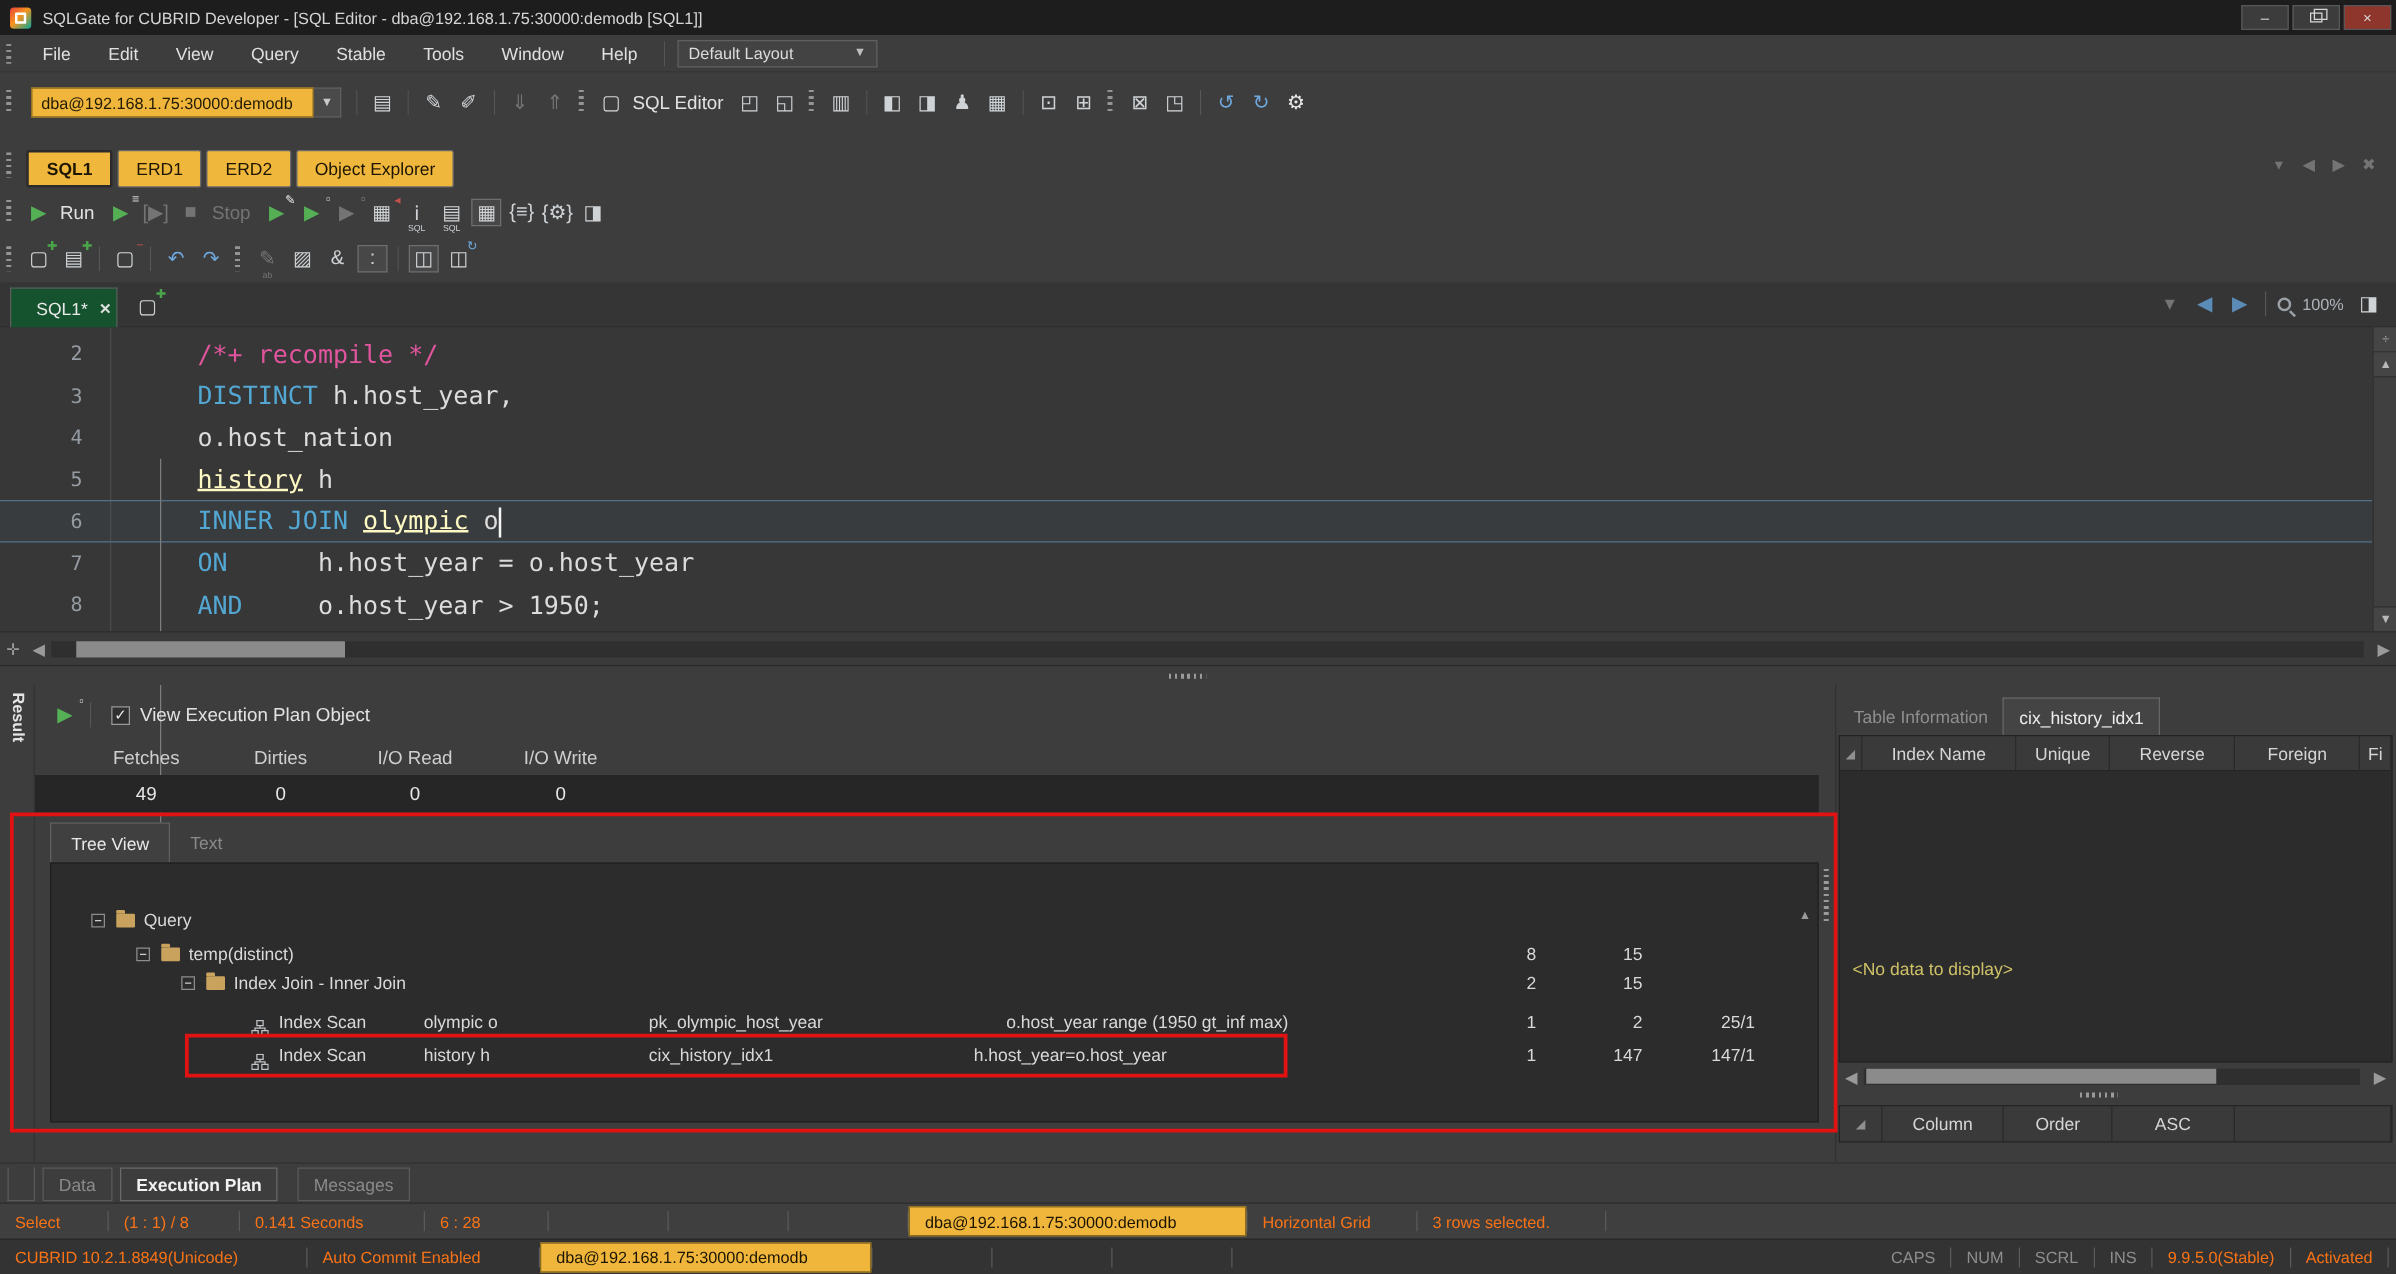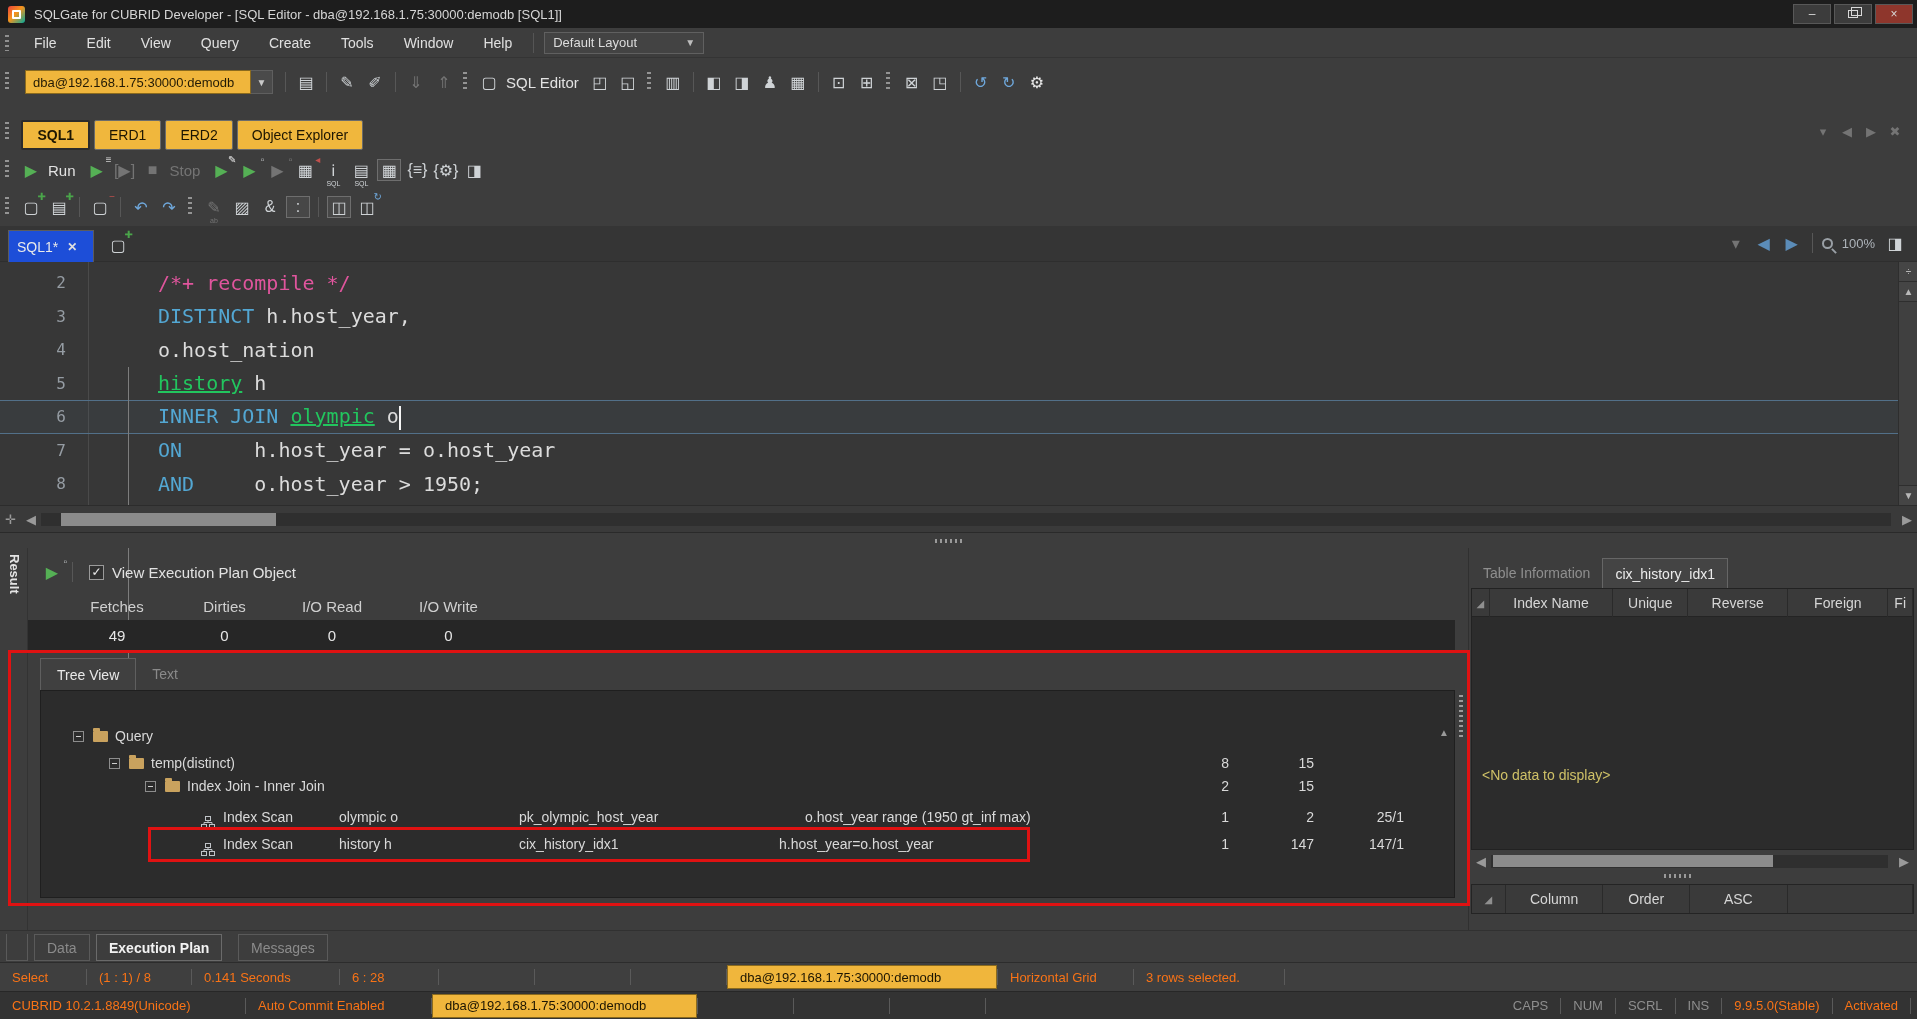--- a/index.html
+++ b/index.html
@@ -47,40 +47,40 @@
            align-items:center;justify-content:center;font-size:10px;color:#c9c9c9;margin-right:6px;}
   
   .wstabs{left:0;top:106px;width:1917px;height:46px;background:#3d3d3d;}
   .wstab{position:relative;top:12px;display:inline-flex;align-items:center;justify-content:center;height:30px;
          background:#f0b73d;color:#1d1602;font-size:14px;border:1px solid #6b6b6b;border-radius:2px;margin-right:4px;padding:0 14px;}
   .wstab.active{border:2px solid #2b2b2b;font-weight:bold;}
   .tabnav{position:absolute;right:10px;top:14px;display:flex;align-items:center;}
   .tabnav .ti{font-size:13px;min-width:20px;}
   
   .doctabs{left:0;top:226px;width:1917px;height:36px;background:#353535;border-bottom:1px solid #2e2e2e;}
-  .doctab{position:absolute;left:8px;top:4px;height:32px;width:86px;background:#1d4ed8;border:1px solid #5c5c5c;border-bottom:none;
-          display:flex;align-items:center;padding:0 8px;gap:9px;}
+  .doctab{position:absolute;left:8px;top:4px;height:32px;width:86px;background:#14532d;border:1px solid #5c5c5c;border-bottom:none;
+          display:flex;align-items:center;padding:0 20px;gap:9px;}
   .doctab .dlab{font-size:14px;color:#eaeaea;}
   .doctab .dclose{font-size:12px;color:#e0e0e0;font-weight:bold;}
   .docnav{position:absolute;right:8px;top:6px;display:flex;align-items:center;}
   .mag{width:11px;height:11px;border:2px solid #9aa0a6;border-radius:50%;position:relative;margin:0 3px;}
   .mag::after{content:"";position:absolute;width:2px;height:6px;background:#9aa0a6;left:9px;top:8px;transform:rotate(-45deg);}
   .zoomlabel{font-size:13px;color:#aeb4ba;margin:0 6px;}
   
   .editor{left:0;top:262px;width:1898px;height:243px;background:#373737;}
   .gutterline{position:absolute;left:88px;top:0;bottom:0;width:1px;background:#4a4a4a;}
   .line{position:relative;height:33.5px;display:flex;align-items:center;white-space:pre;
         font-family:"DejaVu Sans Mono",monospace;font-size:20px;}
   .lineno{position:absolute;left:0;width:66px;text-align:right;color:#959ca3;font-size:16px;
           font-family:"DejaVu Sans Mono",monospace;}
   .code{position:absolute;left:158px;}
   .cur{border-top:1px solid #527089;border-bottom:1px solid #527089;background:rgba(80,105,125,0.10);}
   .s-comment{color:#e0559d;}
   .s-keyword{color:#53a7d3;}
-  .s-table{color:#22c55e;text-decoration:underline;}
+  .s-table{color:#fef9c3;text-decoration:underline;}
   .s-plain{color:#dcdcdc;}
   .cursor{display:inline-block;width:2px;height:24px;background:#f5f5f5;vertical-align:middle;}
   .foldbracket{position:absolute;left:128px;top:105px;width:13px;height:382px;border-left:1px solid #7d7d7d;border-bottom:1px solid #7d7d7d;}
   .vscroll{position:absolute;left:1898px;top:262px;width:19px;height:243px;background:#404040;border-left:1px solid #2e2e2e;}
   .vsbtn{width:19px;height:20px;display:flex;align-items:center;justify-content:center;font-size:10px;color:#b8b8b8;background:#454545;border-bottom:1px solid #2e2e2e;}
   .vsbtn.bottom{position:absolute;bottom:0;border-top:1px solid #2e2e2e;border-bottom:none;}
   
   .hscrollrow{left:0;top:505px;width:1917px;height:27px;background:#3a3a3a;border-top:1px solid #2c2c2c;display:flex;align-items:center;}
   .hsicon{font-size:13px;color:#9a9a9a;margin:0 5px;}
   .hstrack{position:relative;height:13px;background:#2f2f2f;flex:1;margin-right:6px;}
@@ -158,21 +158,21 @@
     </div>
   </div>
 
   <div class="abs menubar">
     <div class="mgrip"></div>
     <div id="menu-items" style="display:flex;">
         <span class="menuitem">File</span>
         <span class="menuitem">Edit</span>
         <span class="menuitem">View</span>
         <span class="menuitem">Query</span>
-        <span class="menuitem">Create</span>
+        <span class="menuitem">Stable</span>
         <span class="menuitem">Tools</span>
         <span class="menuitem">Window</span>
         <span class="menuitem">Help</span>
       </div>
     <div class="msep"></div>
     <div class="layoutsel">
       <span>Default Layout</span>
       <span class="arr">▼</span>
     </div>
   </div>

